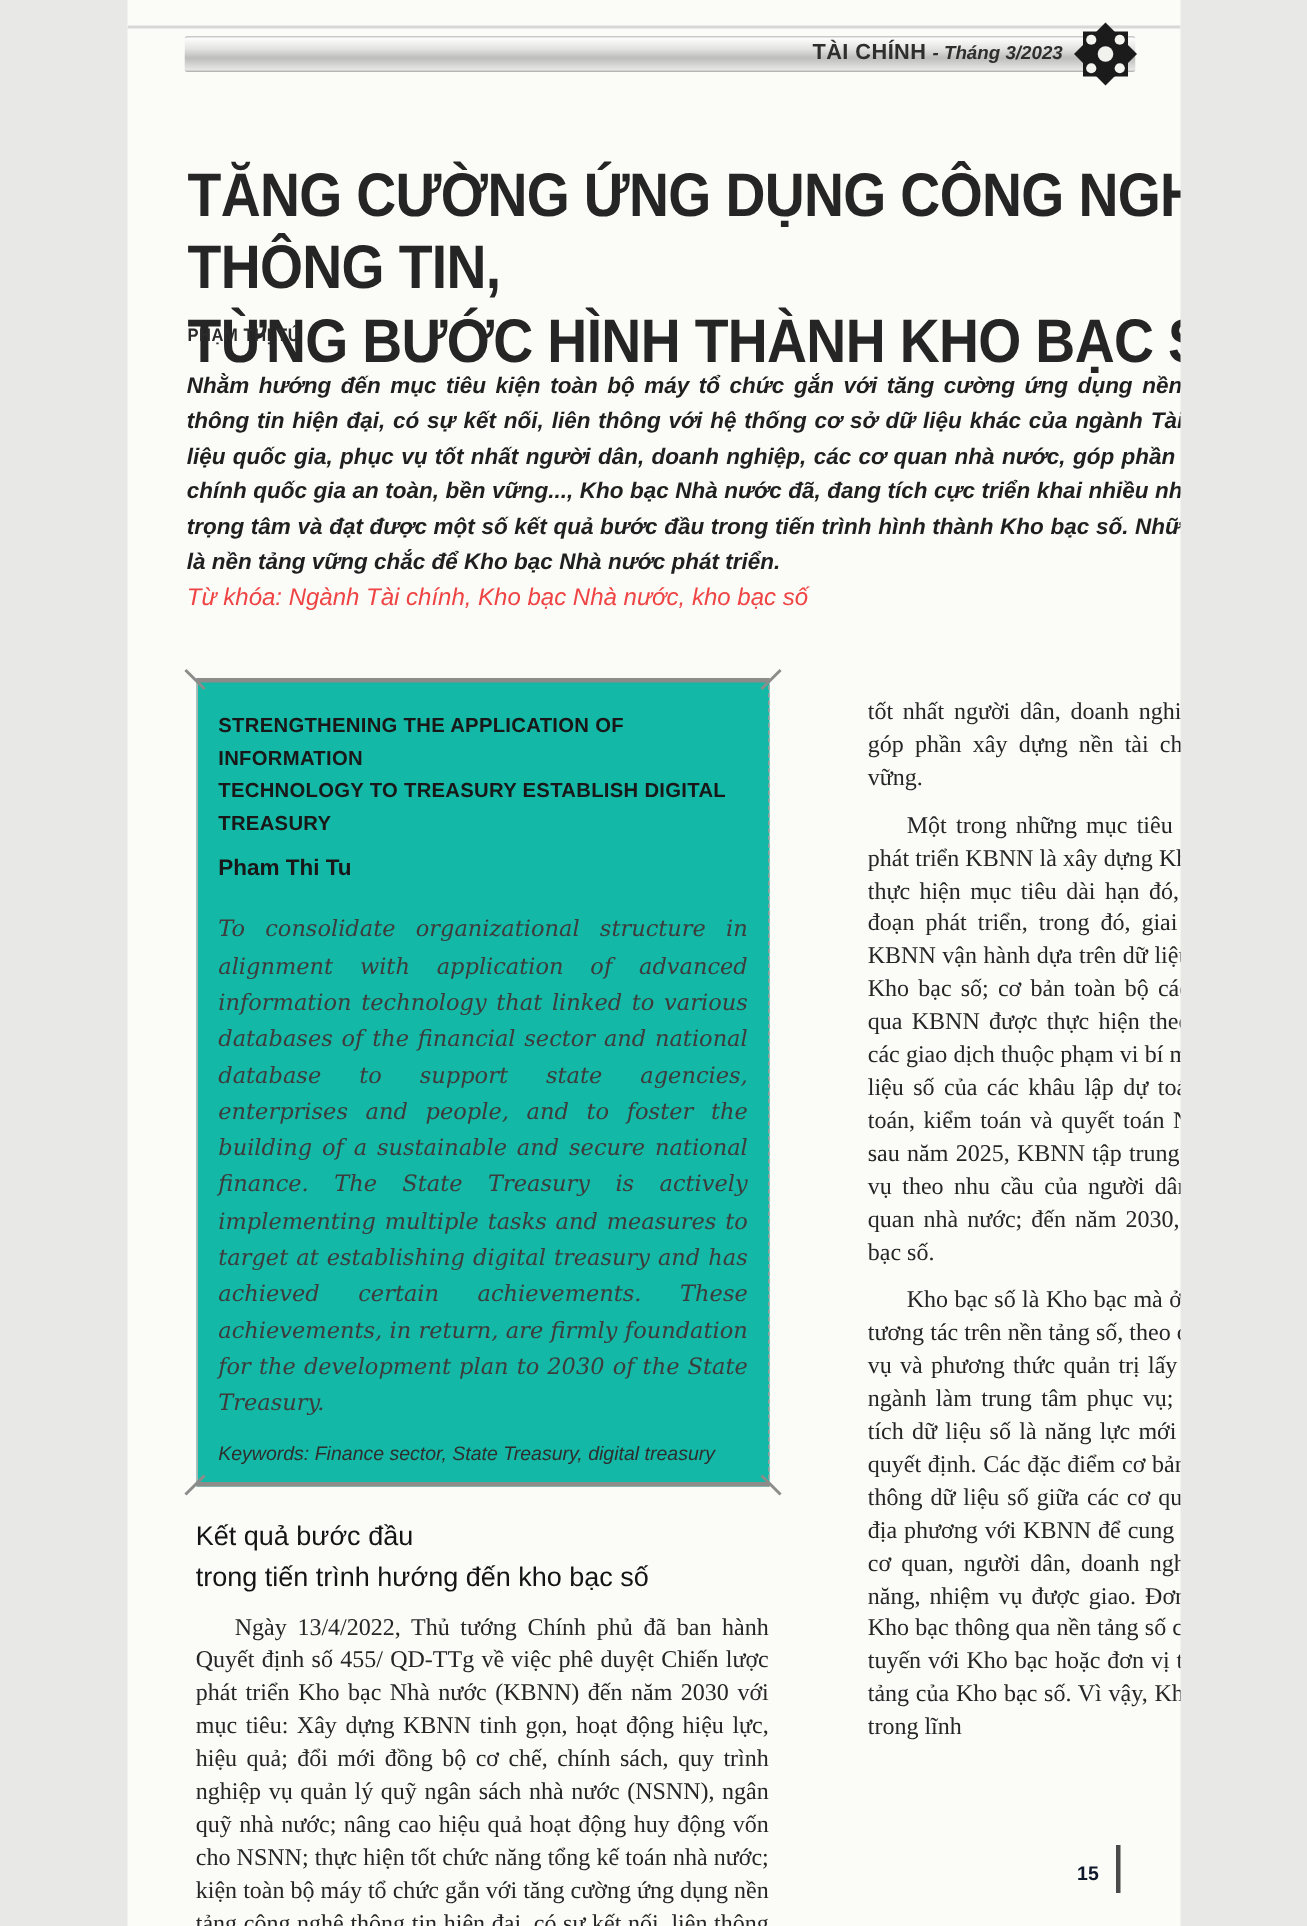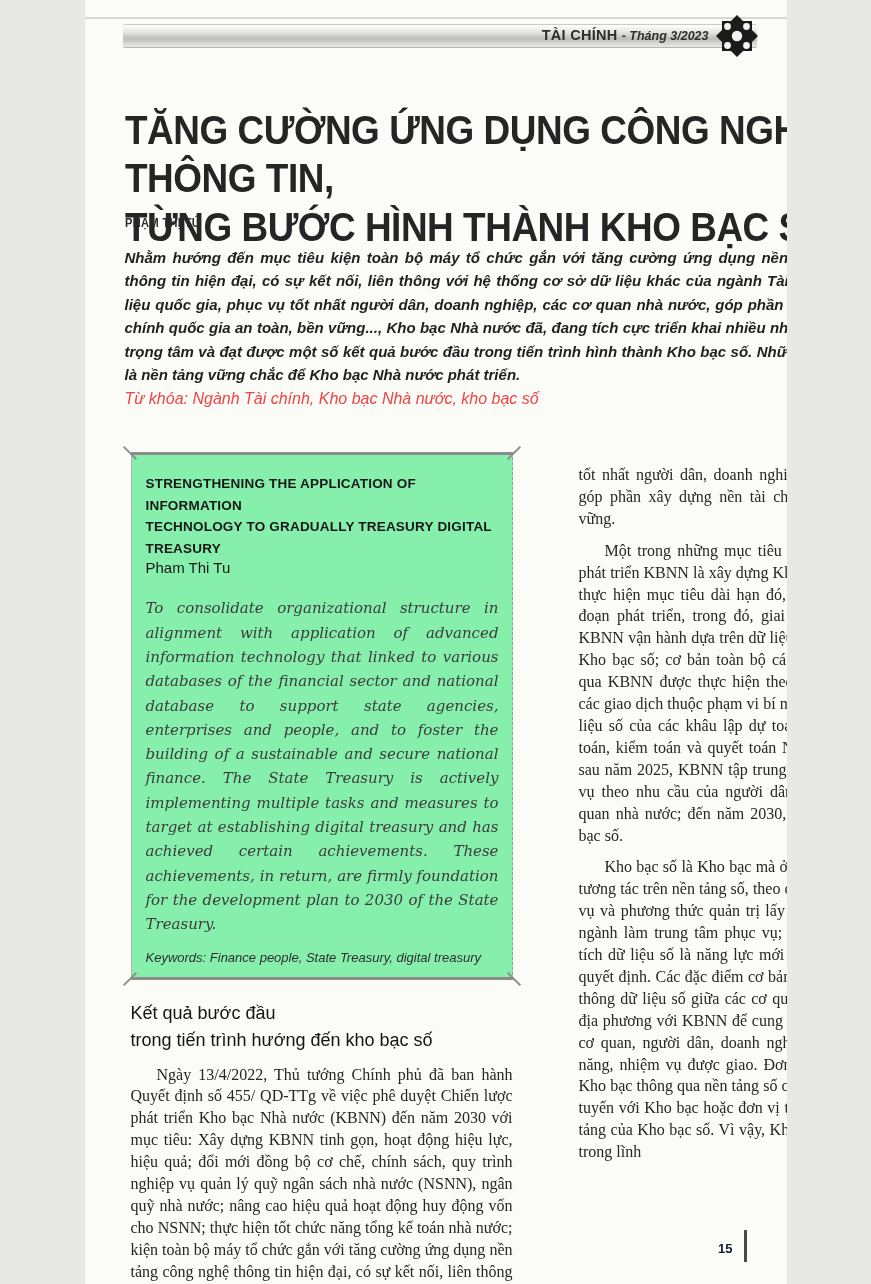--- a/index.html
+++ b/index.html
@@ -50,34 +50,34 @@
   }
   
   .col { position:absolute; top:452px; }
   .col-left  { left:46px;  width:382px; }
   .col-right { left:446px; width:388px; padding-top:12px;margin-left:48px; }
   
   .en-box {
     position:relative;
     border-top:3px solid #8c8c8a; border-bottom:3px solid #8c8c8a;
     border-left:1px solid #b2b2b0; border-right:1px dashed #9a9a98;
-    padding:18px 13px 12px 14px; background:#86efac;
+    padding:18px 13px 12px 14px; background:#14b8a6;
   }
   .corner { position:absolute; width:18px; height:2px; background:#8c8c8a; }
   .corner.tl { left:-11px;  top:-3px;    transform:rotate(45deg); }
   .corner.tr { right:-11px; top:-3px;    transform:rotate(-45deg); }
   .corner.bl { left:-11px;  bottom:-3px; transform:rotate(-45deg); }
   .corner.br { right:-11px; bottom:-3px; transform:rotate(45deg); }
   .en-title {
     font-family:"Liberation Sans", sans-serif; font-weight:bold;
     font-size:13.5px; line-height:1.6; color:#181818; letter-spacing:.2px;
   }
   .en-author {
-    font-family:"Liberation Sans", sans-serif; font-weight:normal;
-    font-size:15px; color:#181818; 
+    font-family:"Liberation Sans", sans-serif; font-weight:bold;
+    font-size:15px; color:#181818; margin-top:11px;
   }
   .en-abstract {
     font-family:"DejaVu Serif", serif; font-style:italic;
     font-size:15px; line-height:1.62; text-align:justify; color:#3c3c3c;
     margin-top:20px;
   }
   .en-keywords {
     font-family:"Liberation Sans", sans-serif; font-style:italic;
     font-size:13px; color:#2e2e2e; margin-top:13px;
   }
@@ -132,25 +132,25 @@
   <div class="keywords-vi">Từ khóa: Ngành Tài chính, Kho bạc Nhà nước, kho bạc số</div>
 
   <div class="col col-left">
     <div class="en-box">
       <span class="corner tl"></span>
       <span class="corner tr"></span>
       <span class="corner bl"></span>
       <span class="corner br"></span>
       <div class="en-title">
         <span>STRENGTHENING THE APPLICATION OF INFORMATION</span><br>
-        <span>TECHNOLOGY TO GRADUALLY TREASURY DIGITAL TREASURY</span>
+        <span>TECHNOLOGY TO TREASURY ESTABLISH DIGITAL TREASURY</span>
       </div>
       <div class="en-author">Pham Thi Tu</div>
       <p class="en-abstract">To consolidate organizational structure in alignment with application of advanced information technology that linked to various databases of the financial sector and national database to support state agencies, enterprises and people, and to foster the building of a sustainable and secure national finance. The State Treasury is actively implementing multiple tasks and measures to target at establishing digital treasury and has achieved certain achievements. These achievements, in return, are firmly foundation for the development plan to 2030 of the State Treasury.</p>
-      <div class="en-keywords">Keywords: Finance people, State Treasury, digital treasury</div>
+      <div class="en-keywords">Keywords: Finance sector, State Treasury, digital treasury</div>
     </div>
 
     <h2 class="section-heading">
       <span>Kết quả bước đầu</span><br>
       <span>trong tiến trình hướng đến kho bạc số</span>
     </h2>
 
     <p class="body-para indent">Ngày 13/4/2022, Thủ tướng Chính phủ đã ban hành Quyết định số 455/ QD-TTg về việc phê duyệt Chiến lược phát triển Kho bạc Nhà nước (KBNN) đến năm 2030 với mục tiêu: Xây dựng KBNN tinh gọn, hoạt động hiệu lực, hiệu quả; đổi mới đồng bộ cơ chế, chính sách, quy trình nghiệp vụ quản lý quỹ ngân sách nhà nước (NSNN), ngân quỹ nhà nước; nâng cao hiệu quả hoạt động huy động vốn cho NSNN; thực hiện tốt chức năng tổng kế toán nhà nước; kiện toàn bộ máy tổ chức gắn với tăng cường ứng dụng nền tảng công nghệ thông tin hiện đại, có sự kết nối, liên thông với hệ thống cơ sở dữ liệu khác của ngành tài chính, cơ sở dữ liệu quốc gia, phục vụ</p>
   </div>
 

